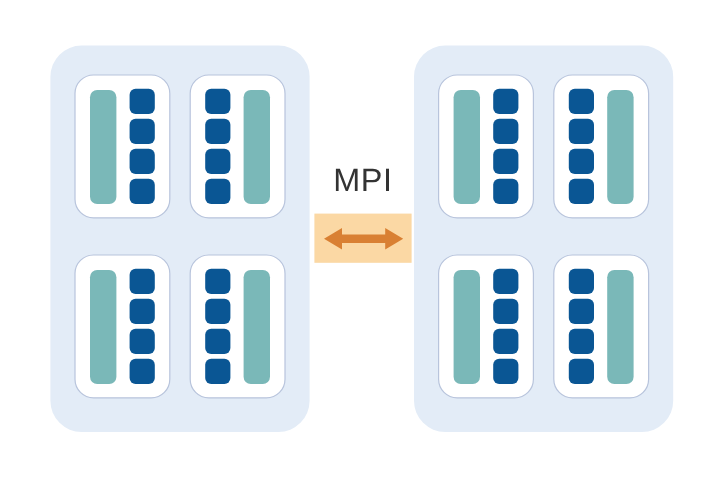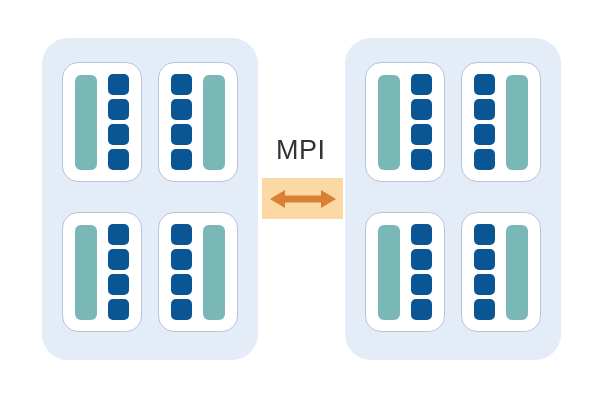--- a/index.html
+++ b/index.html
@@ -79,24 +79,24 @@
   .core {
     width: 21px;
     height: 21px;
     background: #0a5694;
     border-radius: 5px;
   }
 
   
   #mpi-label {
     position: absolute;
-    left: 276px;
+    left: 262px;
     top: 133px;
     width: 81px;
-    text-align: left;
+    text-align: center;
     font-size: 27px;
     line-height: 34px;
     color: #333333;
     letter-spacing: 0.5px;
     font-family: "Liberation Sans", sans-serif;
   }
   #mpi-link-box {
     position: absolute;
     left: 262px;
     top: 178px;

